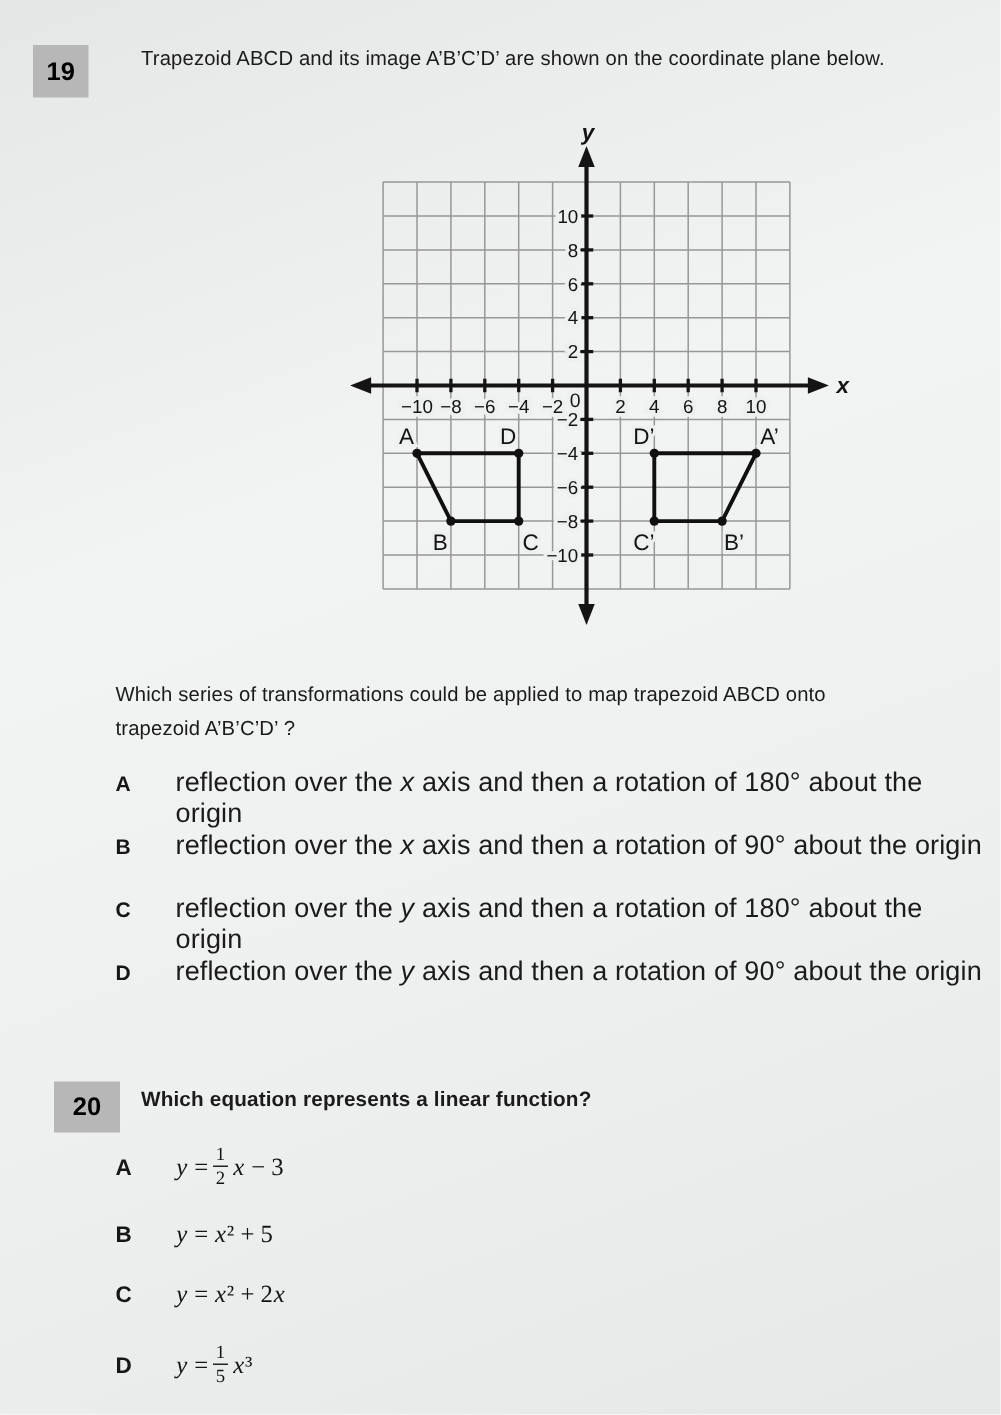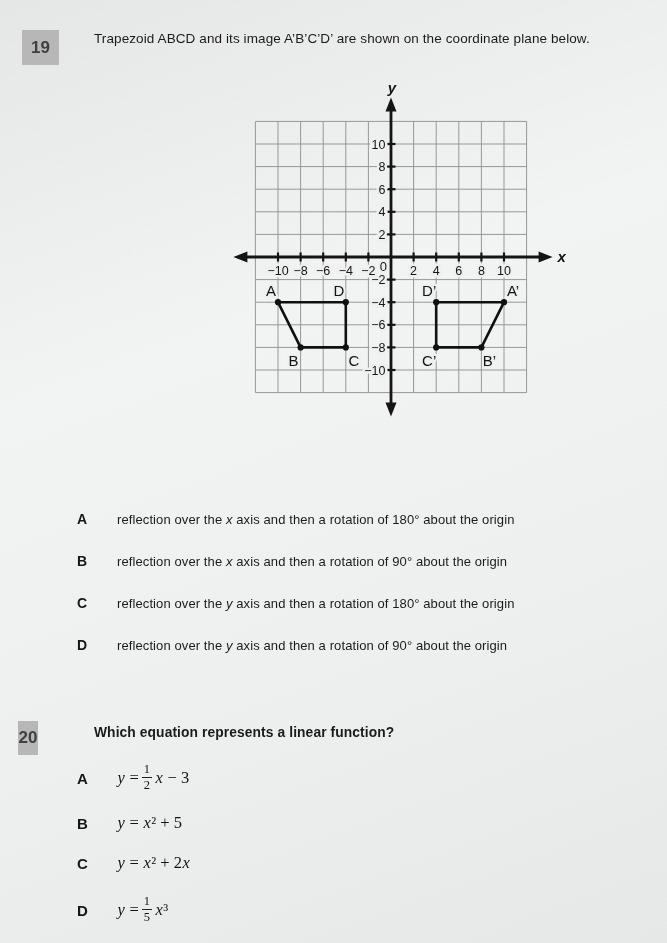--- a/index.html
+++ b/index.html
@@ -5,34 +5,34 @@
   * { margin:0; padding:0; box-sizing:border-box; }
   html,body { width:667px; height:943px; }
   body {
     font-family:"Liberation Sans", sans-serif;
     color:#1b1b1b;
     background:linear-gradient(160deg,#e5e6e6 0%,#f2f3f3 35%,#eeefef 65%,#e6e7e7 100%);
     position:relative; overflow:hidden;
   }
   .qbox {
     position:absolute; width:37px; height:35px;
-    background:#b7b7b7; color:#404040;
+    background:#b7b7b7; color:#000000;
     font-size:17px; font-weight:bold;
     display:flex; align-items:center; justify-content:center;
   }
   #q19-box { left:22px; top:30px; }
-  #q20-box { left:18px; top:721px; width:20px; height:34px;align-items:center; }
+  #q20-box { left:36px; top:721px; width:44px; height:34px;align-items:center; }
   .prompt { position:absolute; left:94px; font-size:13.5px; line-height:20px; letter-spacing:.1px; }
   #q19-prompt { top:29px; width:582px; }
   #q20-prompt { top:723px; width:560px; font-size:13.8px;font-weight:bold; }
   #graph { position:absolute; left:222px; top:82px; width:348px; height:348px; }
   #q19-question { position:absolute; left:77px; top:451px; width:578px; font-size:13.5px; line-height:23px; letter-spacing:.1px; }
   .opt-row { position:absolute; left:77px; width:582px; display:flex; align-items:baseline; }
   .opt-letter { flex:0 0 40px; font-weight:bold; font-size:14px; color:#161616; }
-  .opt-text { font-size:13px; letter-spacing:.1px;text-align:center; }
+  .opt-text { font-size:18px; letter-spacing:.1px; }
   #q19-optA { top:511px; } #q19-optB { top:553px; }
   #q19-optC { top:595px; } #q19-optD { top:637px; }
   .eq-row { position:absolute; left:77px; width:560px; display:flex; align-items:center; }
   .eq-row .opt-letter { font-size:15px; }
   #q20-optA { top:754px; height:48px; } #q20-optB { top:806px; height:34px; }
   #q20-optC { top:846px; height:34px; } #q20-optD { top:886px; height:48px; }
   .equation { font-family:"Liberation Serif", serif; font-size:16.5px; color:#141414; display:flex; align-items:center; }
   .equation i { font-style:italic; padding:0 .5px; }
   .frac { display:inline-flex; flex-direction:column; align-items:center; text-align:center;
           font-size:12.5px; line-height:1.15; margin:0 3px; transform:translateY(-1px); }
@@ -141,20 +141,22 @@
         <text x="163.5" y="111.69999999999999" text-anchor="end" font-size="12.5" fill="#151515" paint-order="stroke" stroke="#eeefef" stroke-width="5">6</text>
         <text x="163.5" y="89.1" text-anchor="end" font-size="12.5" fill="#151515" paint-order="stroke" stroke="#eeefef" stroke-width="5">8</text>
         <text x="163.5" y="66.5" text-anchor="end" font-size="12.5" fill="#151515" paint-order="stroke" stroke="#eeefef" stroke-width="5">10</text>
         <text x="165" y="189" text-anchor="end" font-size="13" fill="#151515" paint-order="stroke" stroke="#eeefef" stroke-width="5">0</text>
         <text x="170" y="11" text-anchor="middle" font-size="15" fill="#141414" font-family="Liberation Serif, serif" font-style="italic" font-weight="bold">y</text>
         <text x="335.6" y="180" text-anchor="start" font-size="15" fill="#141414" font-family="Liberation Serif, serif" font-style="italic" font-weight="bold">x</text>
       </svg>
   </div>
 
   <div id="q19-question">
+    <div>Which series of transformations could be applied to map trapezoid ABCD onto</div>
+    <div>trapezoid A’B’C’D’ ?</div>
   </div>
 
   <div class="opt-row" id="q19-optA">
     <span class="opt-letter">A</span>
     <span class="opt-text">reflection over the <i>x</i> axis and then a rotation of 180° about the origin</span>
   </div>
   <div class="opt-row" id="q19-optB">
     <span class="opt-letter">B</span>
     <span class="opt-text">reflection over the <i>x</i> axis and then a rotation of 90° about the origin</span>
   </div>

